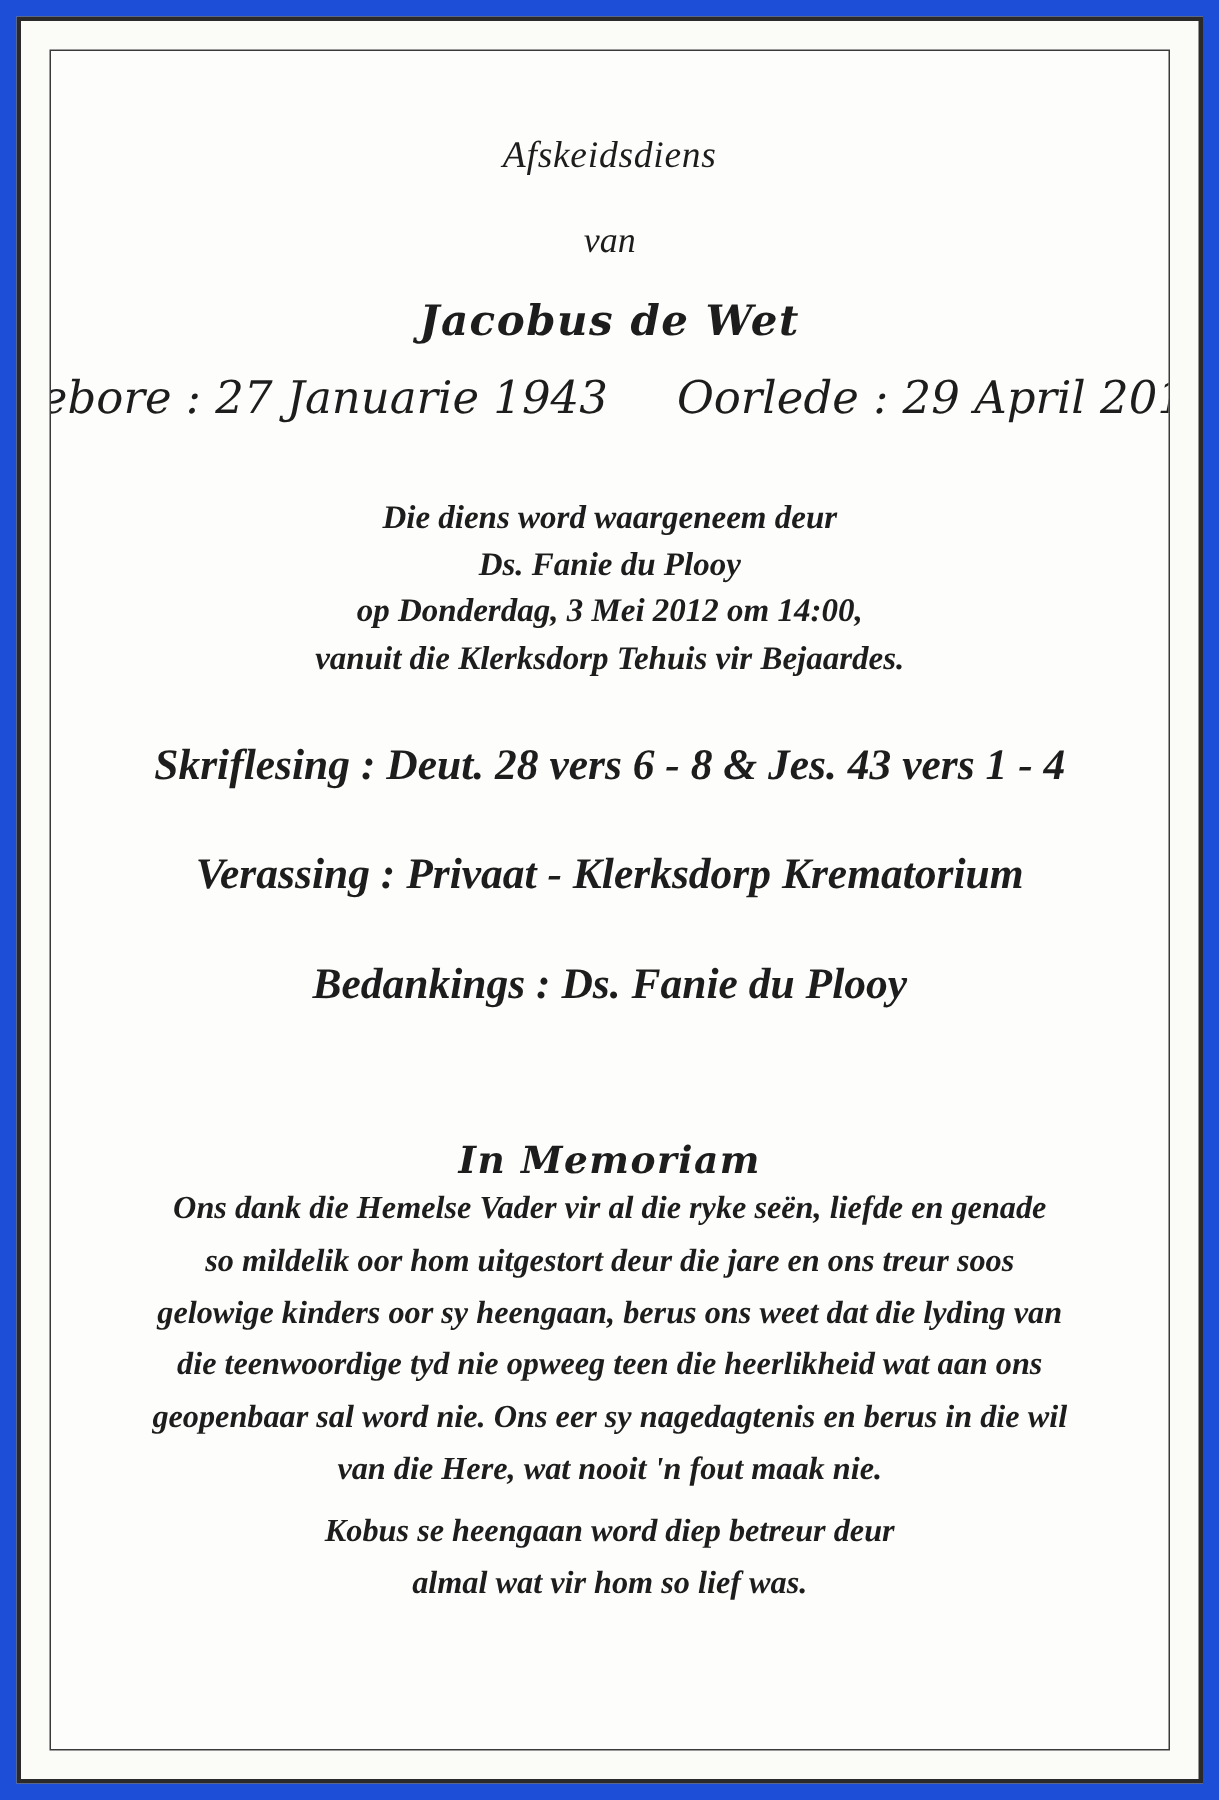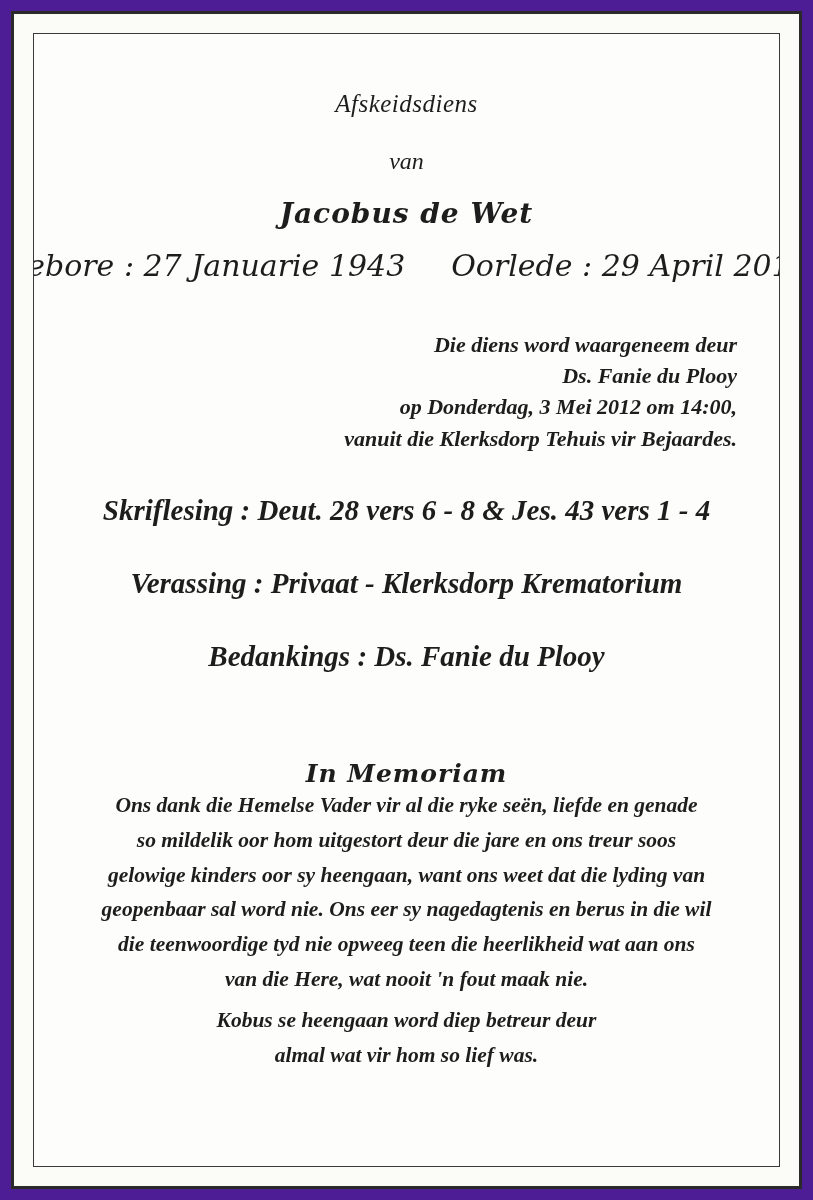--- a/index.html
+++ b/index.html
@@ -11,21 +11,21 @@
     width: 813px;
     height: 1200px;
     font-family: "Liberation Serif", serif;
     color: #1d1d1d;
   }
   .page {
     position: relative;
     width: 813px;
     height: 1200px;
     box-sizing: border-box;
-    background: #4c1d95;
+    background: #1d4ed8;
     padding: 2px;
   }
   .outer-frame {
     position: absolute;
     left: 11px;
     top: 11px;
     right: 11px;
     bottom: 11px;
     border: 3px solid #2a2a2a;
     background: #fbfbf8;
@@ -83,21 +83,21 @@
     font-family: "DejaVu Serif", serif;
     white-space: nowrap;
   }
   .block {
     margin-top: 46px;
     font-style: italic;
     font-weight: bold;
     font-size: 22px;
     line-height: 1.42;
   }
-  .block div { white-space: nowrap; text-align: right; }
+  .block div { white-space: nowrap; }
   .single {
     margin-top: 40px;
     font-style: italic;
     font-weight: bold;
     font-size: 29px;
     white-space: nowrap;
   }
   .memoriam {
     font-family: "DejaVu Serif", serif;
     font-style: italic;
@@ -141,23 +141,23 @@
 
         <div class="single">Skriflesing : Deut. 28 vers 6 - 8 &amp; Jes. 43 vers 1 - 4</div>
         <div class="single">Verassing : Privaat - Klerksdorp Krematorium</div>
         <div class="single">Bedankings : Ds. Fanie du Plooy</div>
 
         <div class="memoriam">In Memoriam</div>
 
         <div class="memoriam-body">
           <div>Ons dank die Hemelse Vader vir al die ryke seën, liefde en genade</div>
           <div>so mildelik oor hom uitgestort deur die jare en ons treur soos</div>
-          <div>gelowige kinders oor sy heengaan, want ons weet dat die lyding van</div>
+          <div>gelowige kinders oor sy heengaan, berus ons weet dat die lyding van</div>
+          <div>die teenwoordige tyd nie opweeg teen die heerlikheid wat aan ons</div>
           <div>geopenbaar sal word nie.  Ons eer sy nagedagtenis en berus in die wil</div>
-          <div>die teenwoordige tyd nie opweeg teen die heerlikheid wat aan ons</div>
           <div>van die Here, wat nooit 'n fout maak nie.</div>
           <div class="pad-top-small">Kobus se heengaan word diep betreur deur</div>
           <div>almal wat vir hom so lief was.</div>
         </div>
 
       </div>
     </div>
   </div>
 </div>
 

